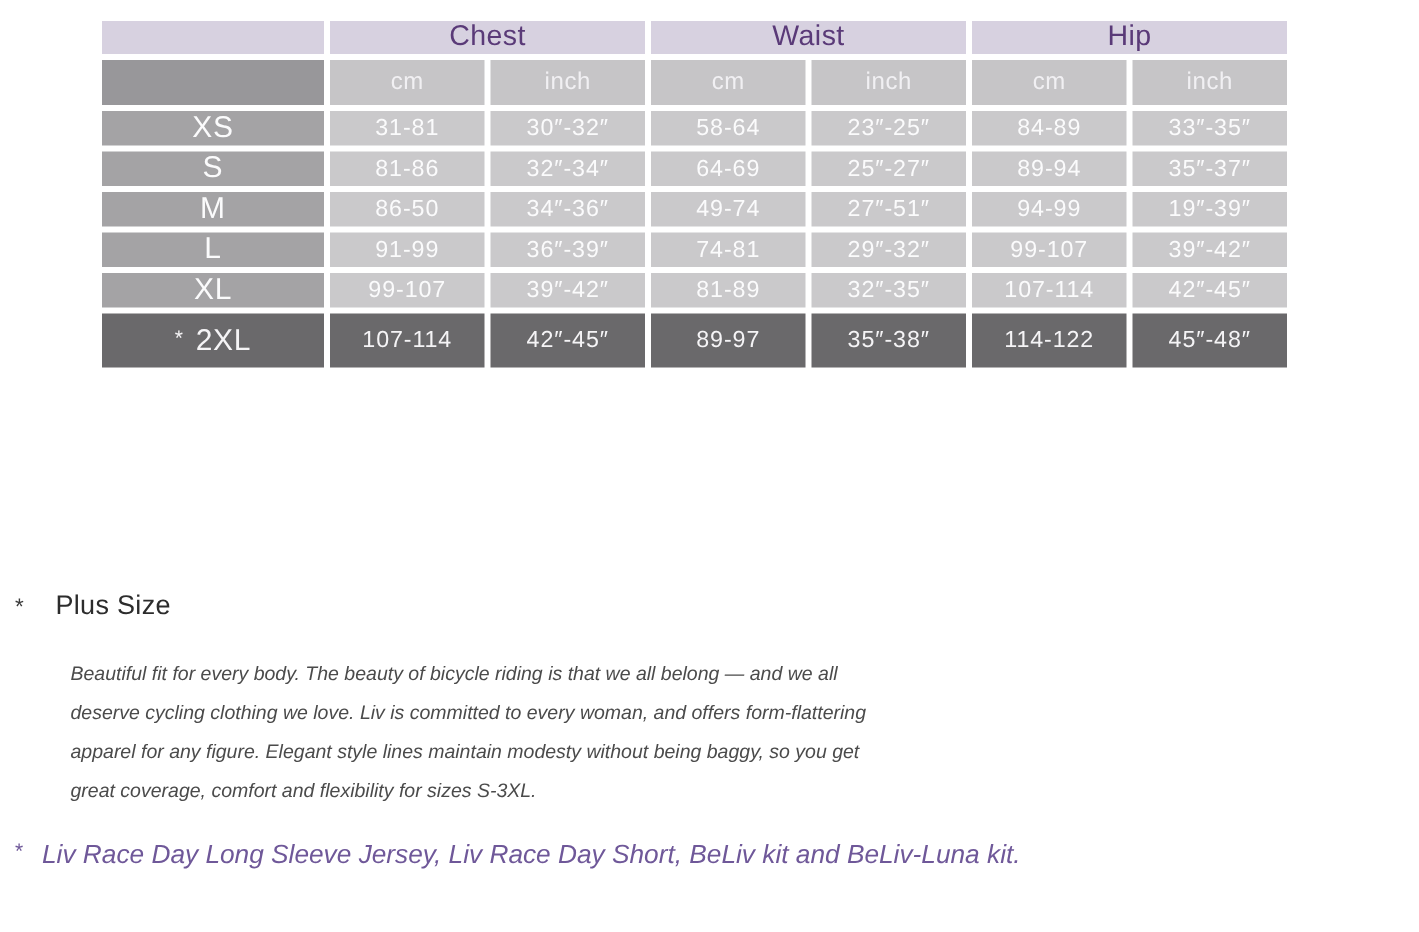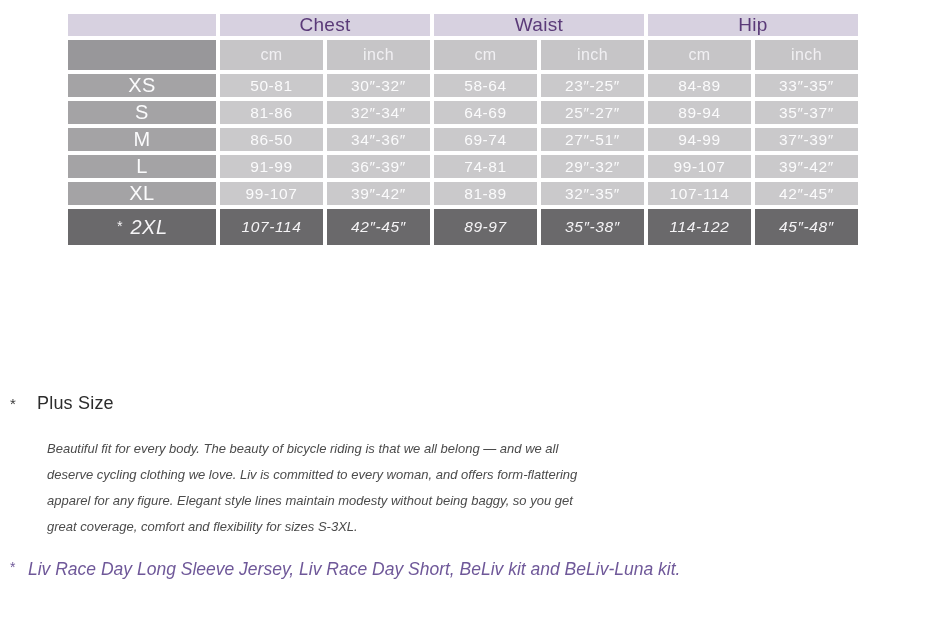--- a/index.html
+++ b/index.html
@@ -49,21 +49,20 @@
   .data-cell {
     background: var(--data-cell-bg, #cac9cb);
     color: var(--cell-text, #fbfbfc);
     font-size: 15.5px;
     letter-spacing: 0.6px;
   }
   tr.size-row.plus .label-cell,
   tr.size-row.plus .data-cell {
     background: var(--plus-row-bg, #6a696b);
     color: #f5f4f6;
-    font-style: italic;
   }
   .row-marker {
     font-size: 14px;
     vertical-align: 3px;
     margin-right: 8px;
   }
 
   
   .notes {
     position: absolute;
@@ -133,44 +132,44 @@
         <td class="unit-cell">inch</td>
         <td class="unit-cell">cm</td>
         <td class="unit-cell">inch</td>
         <td class="unit-cell">cm</td>
         <td class="unit-cell">inch</td>
       </tr>
   </thead>
   <tbody id="size-rows">
       <tr class="size-row">
         <td class="label-cell"><span>XS</span></td>
-        <td class="data-cell">50-81</td>
+        <td class="data-cell">31-81</td>
         <td class="data-cell">30″-32″</td>
         <td class="data-cell">58-64</td>
         <td class="data-cell">23″-25″</td>
         <td class="data-cell">84-89</td>
         <td class="data-cell">33″-35″</td>
       </tr>
       <tr class="size-row">
         <td class="label-cell"><span>S</span></td>
         <td class="data-cell">81-86</td>
         <td class="data-cell">32″-34″</td>
         <td class="data-cell">64-69</td>
         <td class="data-cell">25″-27″</td>
         <td class="data-cell">89-94</td>
         <td class="data-cell">35″-37″</td>
       </tr>
       <tr class="size-row">
         <td class="label-cell"><span>M</span></td>
         <td class="data-cell">86-50</td>
         <td class="data-cell">34″-36″</td>
-        <td class="data-cell">69-74</td>
+        <td class="data-cell">49-74</td>
         <td class="data-cell">27″-51″</td>
         <td class="data-cell">94-99</td>
-        <td class="data-cell">37″-39″</td>
+        <td class="data-cell">19″-39″</td>
       </tr>
       <tr class="size-row">
         <td class="label-cell"><span>L</span></td>
         <td class="data-cell">91-99</td>
         <td class="data-cell">36″-39″</td>
         <td class="data-cell">74-81</td>
         <td class="data-cell">29″-32″</td>
         <td class="data-cell">99-107</td>
         <td class="data-cell">39″-42″</td>
       </tr>

